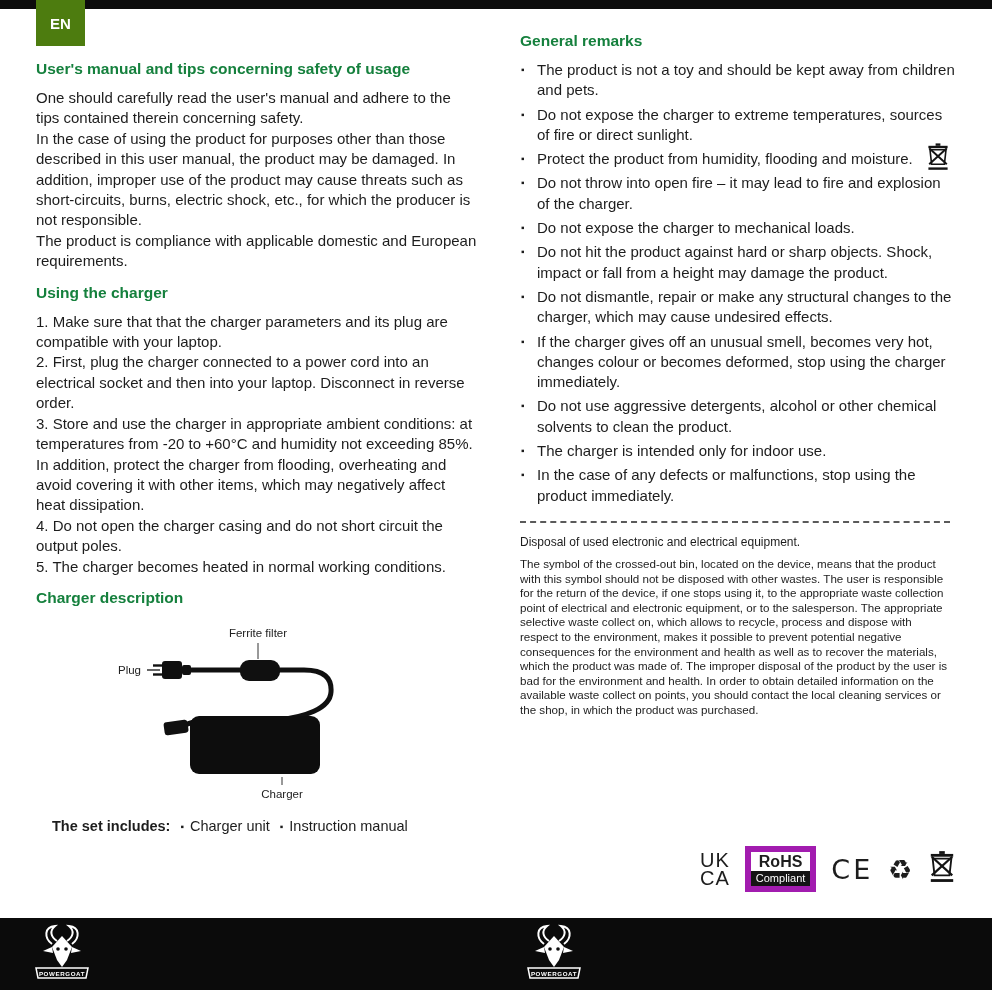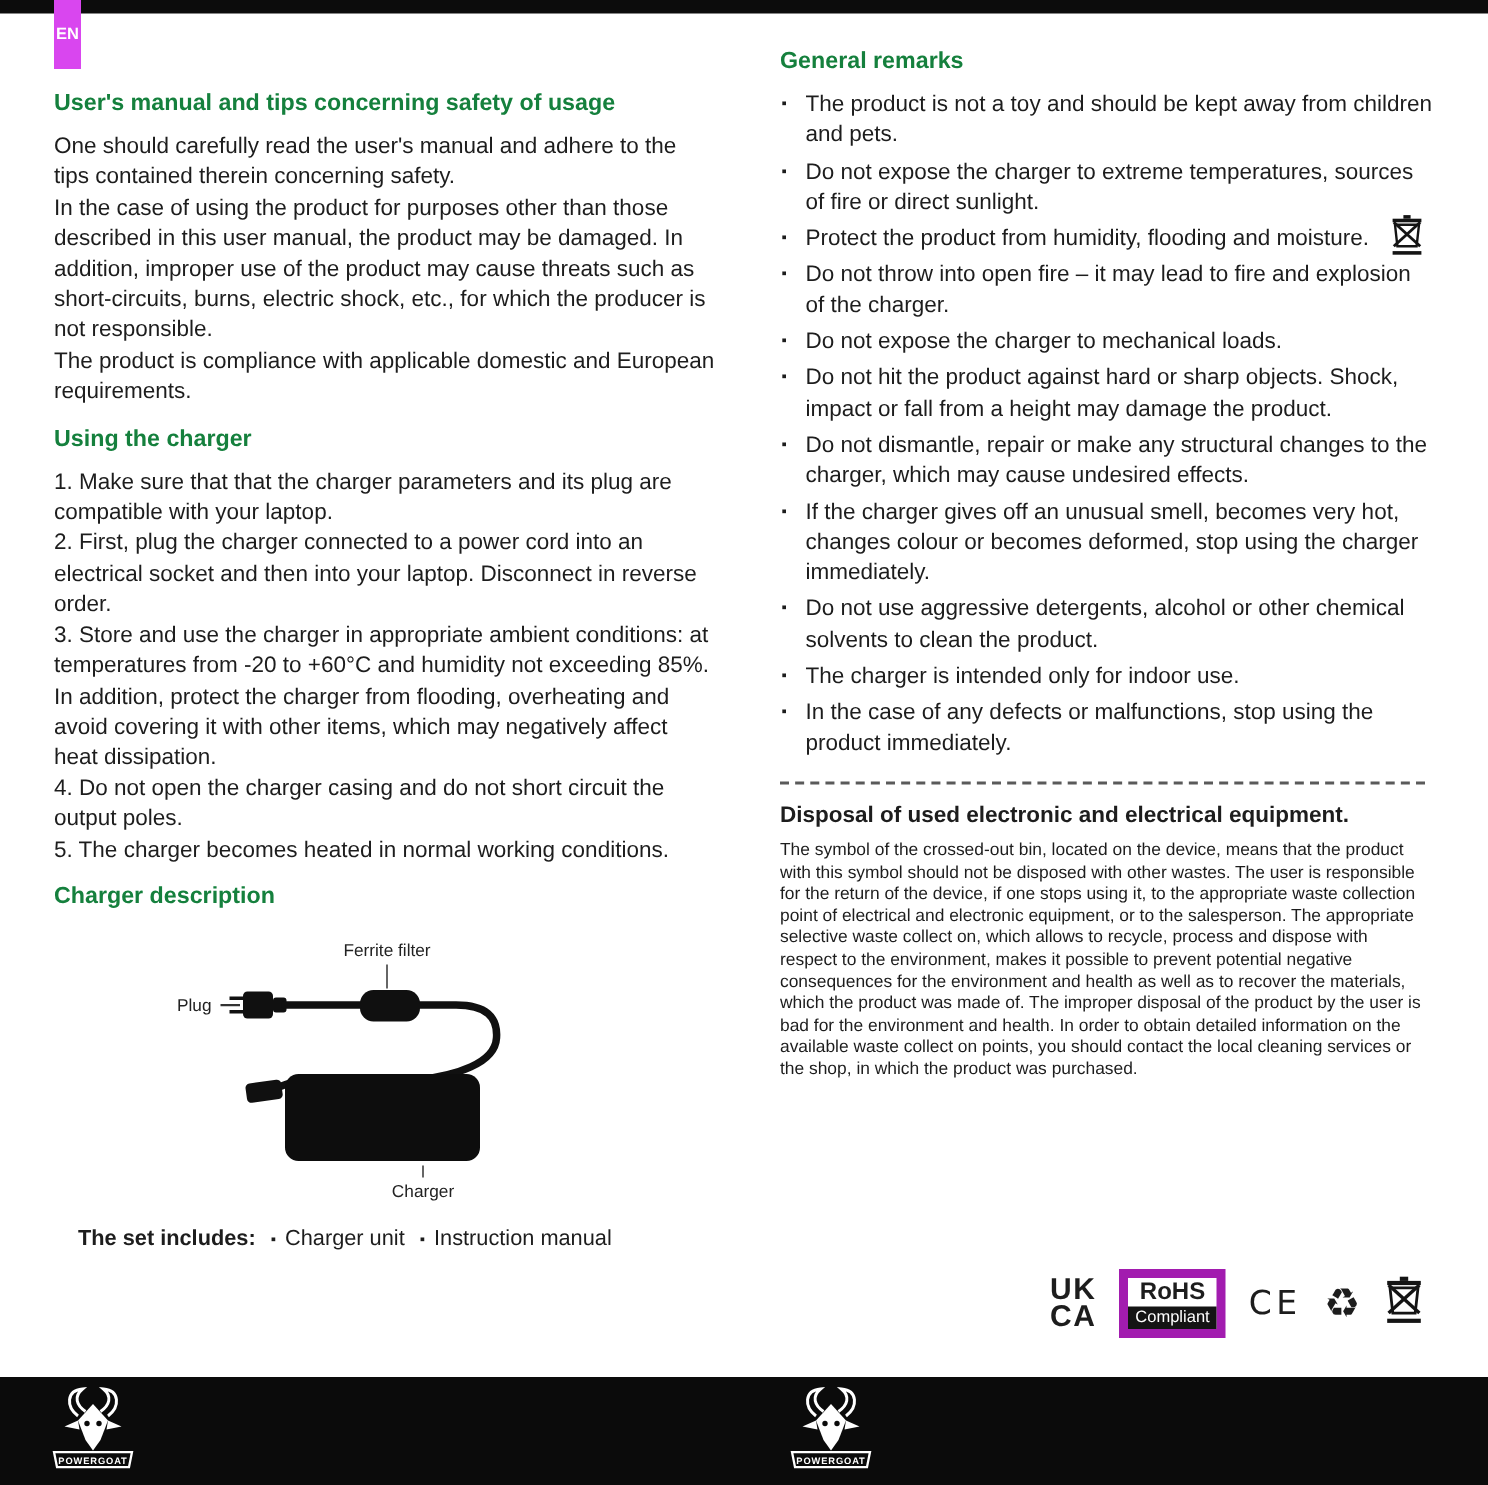--- a/index.html
+++ b/index.html
@@ -4,46 +4,46 @@
 <style>
   html,body { margin:0; padding:0; }
   body {
     width:992px; height:990px; position:relative; overflow:hidden;
     background:#ffffff; color:#1d1d1d;
     font-family:"Liberation Sans", sans-serif;
     -webkit-font-smoothing:antialiased;
   }
   .top-strip { position:absolute; top:0; left:0; width:992px; height:9px; background:#0c0c0c; }
   .en-badge {
-    position:absolute; top:0; left:36px; width:18px; height:46px; background:#d946ef;
-    color:#fff; font-weight:bold; font-size:11px; display:flex; align-items:center; justify-content:center;
+    position:absolute; top:0; left:36px; width:49px; height:46px; background:#4d7c0f;
+    color:#fff; font-weight:bold; font-size:15px; display:flex; align-items:center; justify-content:center;
   }
   .col-left  { position:absolute; left:36px;  top:60px; width:442px; }
   .col-right { position:absolute; left:520px; top:32px; width:436px; }
   h2 { font-size:15.5px; font-weight:700; margin:0 0 10px; color:#15803d; }
   .body { font-size:15px; line-height:20.4px; margin:0 0 12px; white-space:pre-line; }
   .numbered { margin:0 0 12px; }
   .numbered p { margin:0; font-size:15px; line-height:20.4px; }
   ul.bullets { list-style:none; margin:0; padding:0; font-size:15px; line-height:20.3px; }
   ul.bullets li { position:relative; padding-left:17px; margin:4px 0 2px; }
   ul.bullets li::before { content:"▪"; position:absolute; left:1px; top:0; font-size:10px; }
   .divider { border:none; border-top:2px dashed #5a5a5a; margin:15px 0 12px; width:430px; }
-  .disposal-title { font-size:15px; font-weight:700; margin:0 0 8px; }
+  .disposal-title { font-size:12px; font-weight:400; margin:0 0 8px; }
   .disposal-body  { font-size:11.6px; line-height:14.6px; margin:0; width:430px; }
   .diagram { display:block; margin:4px 0 14px; }
   .diagram text { font-family:"Liberation Sans", sans-serif; font-size:11.5px; fill:#222; }
   .set-line { font-size:14.5px; margin:16px; }
   .set-line strong { font-weight:700; }
   .inline-item::before { content:"▪"; font-size:10px; margin:0 6px 0 10px; position:relative; top:-1px; }
   .marks-row { position:absolute; left:700px; top:846px; display:flex; align-items:center; gap:15px; }
-  .ukca { font-weight:700; font-size:20px; line-height:18px; letter-spacing:1px; text-align:center; }
+  .ukca { font-weight:400; font-size:20px; line-height:18px; letter-spacing:1px; text-align:center; }
   .rohs { border:6px solid #a21caf; text-align:center; }
   .rohs .rohs-top { font-size:16px; font-weight:700; padding:0 8px; line-height:19px; }
   .rohs .rohs-bottom { background:#141414; color:#fff; font-size:11px; padding:1px 5px 2px; }
-  .ce { font-size:22px; font-weight:500; letter-spacing:3px; font-family:"DejaVu Sans", sans-serif; }
+  .ce { font-size:27px; font-weight:500; letter-spacing:3px; font-family:"DejaVu Sans", sans-serif; }
   .recycle { font-size:27px; line-height:27px; font-family:"DejaVu Sans", sans-serif; }
   .weee-top { position:absolute; left:926px; top:142px; }
   .footer { position:absolute; left:0; top:918px; width:992px; height:72px; background:#0b0b0b; }
   .logo { position:absolute; top:4px; }
   .logo.one { left:30px; } .logo.two { left:522px; }
   .logo text { font-family:"Liberation Sans", sans-serif; }
 </style>
 </head>
 <body>
 

